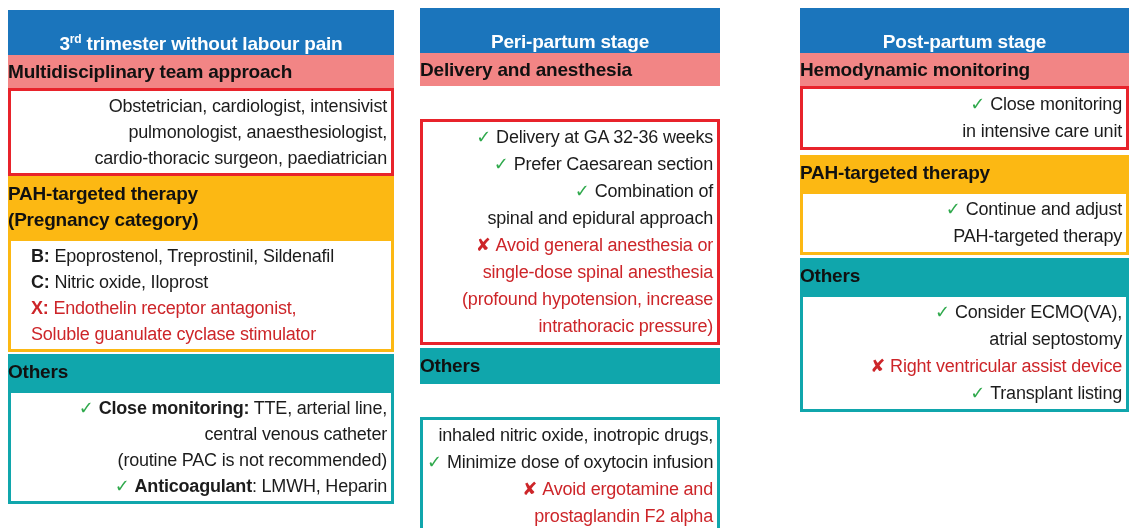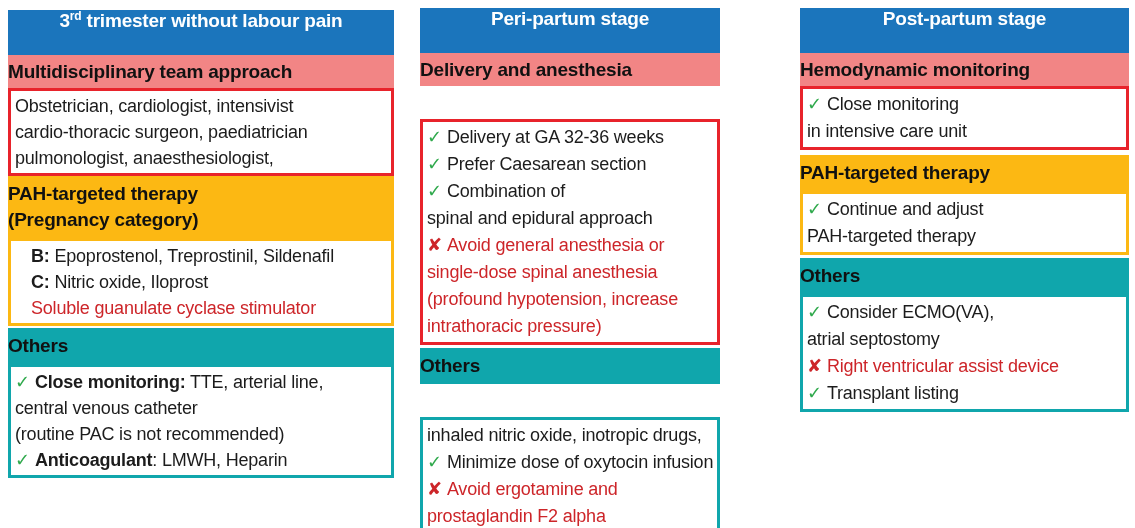--- a/index.html
+++ b/index.html
@@ -8,31 +8,31 @@
     font-family:"Liberation Sans","DejaVu Sans",sans-serif;color:#1c1c1c;
     -webkit-font-smoothing:antialiased;
   }
   .col{position:absolute;}
   #col1{left:8px;top:10px;width:386px;}
   #col2{left:420px;top:8px;width:300px;}
   #col3{left:800px;top:8px;width:329px;}
 
   .stage{
     background:var(--blue,#1b75bc);color:#ffffff;font-weight:bold;font-size:19px;
-    height:45px;display:flex;align-items:flex-start;justify-content:center;letter-spacing:-0.2px;
+    height:45px;display:flex;align-items:flex-end;justify-content:center;letter-spacing:-0.2px;
   }
   .stage sup{font-size:12px;line-height:0;}
 
   .hd{font-weight:bold;font-size:19px;text-align:left;color:#111111;letter-spacing:-0.2px;}
   .hd.pink{background:var(--pink,#f28585);height:33px;line-height:33px;}
   .hd.yellow{background:var(--yellow,#fcb813);padding:5px 0;line-height:26px;}
   .hd.teal{background:var(--teal,#10a6ac);height:36px;line-height:36px;}
 
   .box{
-    background:#ffffff;border:3px solid #000;text-align:left;
+    background:#ffffff;border:3px solid #000;text-align:right;
     font-size:18px;padding:2px 4px;letter-spacing:-0.2px;
   }
   .box.bred{border-color:var(--red-border,#e8232b);}
   .box.byellow{border-color:var(--yellow,#fcb813);}
   .box.bteal{border-color:var(--teal,#10a6ac);}
   #col1 .box{line-height:26px;}
   #col2 .box{line-height:27px;margin-top:33px;}
   #col3 .box{line-height:27px;}
   .box.left{text-align:left;padding-left:20px;padding-right:2px;}
 
@@ -50,31 +50,32 @@
 <div>
 
   <div class="col" id="col1">
     <div class="stage">
       <span><span>3</span><sup>rd</sup><span> trimester without labour pain</span></span>
     </div>
 
     <div class="hd pink">Multidisciplinary team approach</div>
     <div class="box bred">
       <div class="ln"><span>Obstetrician, cardiologist, intensivist</span></div>
+      <div class="ln"><span>pulmonologist, anaesthesiologist,</span></div>
       <div class="ln"><span>cardio-thoracic surgeon, paediatrician</span></div>
-      <div class="ln"><span>pulmonologist, anaesthesiologist,</span></div>
     </div>
 
     <div class="hd yellow">
       <div>PAH-targeted therapy</div>
       <div>(Pregnancy category)</div>
     </div>
     <div class="box byellow left">
       <div class="ln"><b>B:</b><span> Epoprostenol, Treprostinil, Sildenafil</span></div>
       <div class="ln"><b>C:</b><span> Nitric oxide, Iloprost</span></div>
+      <div class="ln red"><b>X:</b><span> Endothelin receptor antagonist,</span></div>
       <div class="ln red"><span>Soluble guanulate cyclase stimulator</span></div>
     </div>
 
     <div class="hd teal gap2">Others</div>
     <div class="box bteal">
       <div class="ln"><span class="ck">✓</span><b>Close monitoring:</b><span> TTE, arterial line,</span></div>
       <div class="ln"><span>central venous catheter</span></div>
       <div class="ln"><span>(routine PAC is not recommended)</span></div>
       <div class="ln"><span class="ck">✓</span><b>Anticoagulant</b><span>: LMWH, Heparin</span></div>
     </div>

